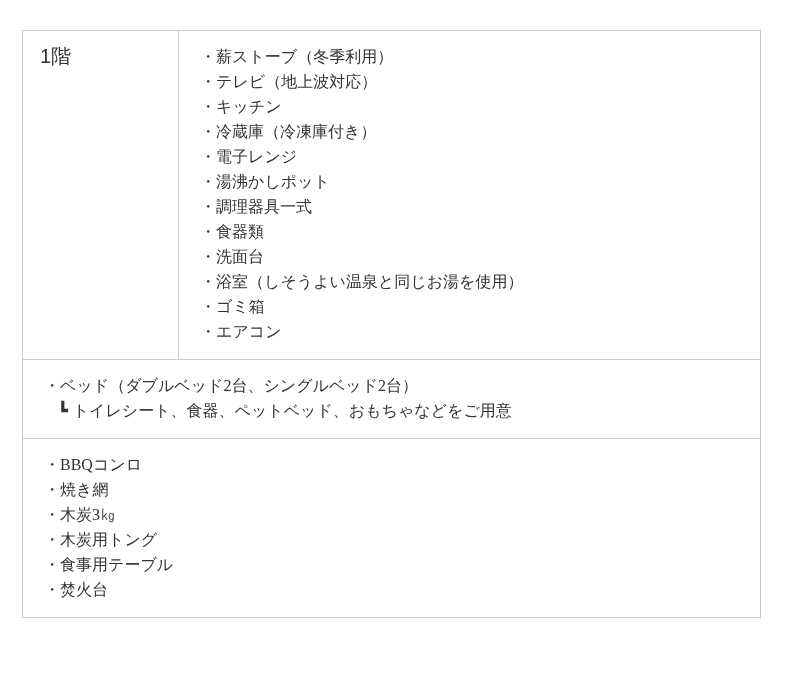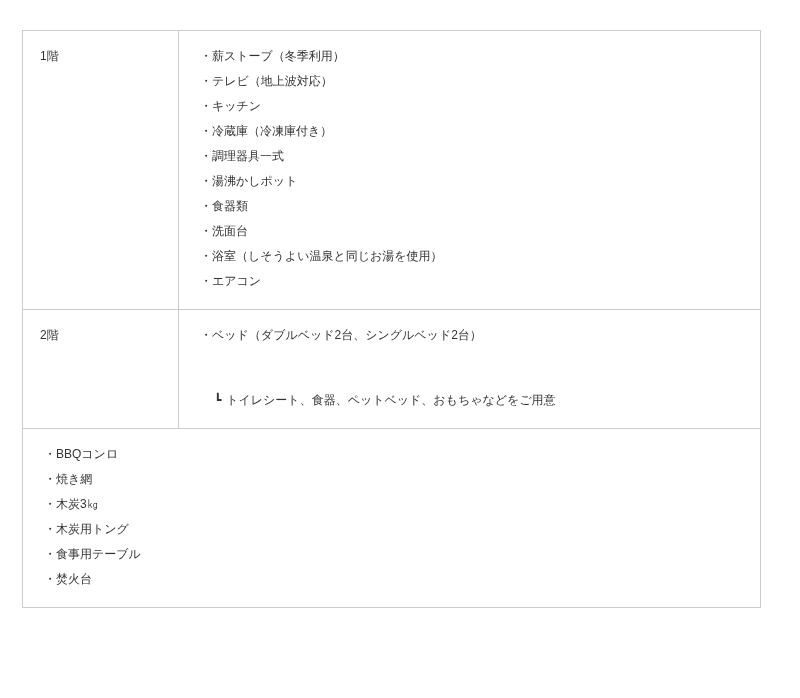--- a/index.html
+++ b/index.html
@@ -29,68 +29,69 @@
   }
   .row:last-child {
     border-bottom: none;
   }
   .label-cell {
     width: 156px;
     min-width: 156px;
     box-sizing: border-box;
     border-right: 1px solid #cccccc;
     padding: 13px 8px 15px 17px;
-    font-size: 12px;
+    font-size: 20px;
     line-height: 25px;
     color: #333333;
   }
   .content-cell {
     flex: 1;
     box-sizing: border-box;
     padding: 13px 10px 15px 21px;
   }
   .item {
-    font-size: 12px;
+    font-size: 16px;
     line-height: 25px;
     color: #333333;
     white-space: nowrap;
+    font-family: Liberation Serif, serif;
   }
   .item.sub {
     padding-left: 14px;
-    margin-top: 40px;
   }
   .marker {
     color: #333333;
   }
   .marker.branch {
     font-weight: bold;
     margin-right: 5px;
   }
 </style>
 </head>
 <body>
 
 <div class="amenity-table" id="table-root">
     <div class="row">
       <div class="label-cell">1階</div>
       <div class="content-cell">
         <div class="item"><span class="marker">・</span><span>薪ストーブ（冬季利用）</span></div>
         <div class="item"><span class="marker">・</span><span>テレビ（地上波対応）</span></div>
         <div class="item"><span class="marker">・</span><span>キッチン</span></div>
         <div class="item"><span class="marker">・</span><span>冷蔵庫（冷凍庫付き）</span></div>
+        <div class="item"><span class="marker">・</span><span>電子レンジ</span></div>
+        <div class="item"><span class="marker">・</span><span>湯沸かしポット</span></div>
         <div class="item"><span class="marker">・</span><span>調理器具一式</span></div>
-        <div class="item"><span class="marker">・</span><span>湯沸かしポット</span></div>
         <div class="item"><span class="marker">・</span><span>食器類</span></div>
         <div class="item"><span class="marker">・</span><span>洗面台</span></div>
         <div class="item"><span class="marker">・</span><span>浴室（しそうよい温泉と同じお湯を使用）</span></div>
+        <div class="item"><span class="marker">・</span><span>ゴミ箱</span></div>
         <div class="item"><span class="marker">・</span><span>エアコン</span></div>
       </div>
     </div>
     <div class="row">
-      <div class="label-cell">2階</div>
       <div class="content-cell">
         <div class="item"><span class="marker">・</span><span>ベッド（ダブルベッド2台、シングルベッド2台）</span></div>
         <div class="item sub"><span class="marker branch">┗</span><span>トイレシート、食器、ペットベッド、おもちゃなどをご用意</span></div>
       </div>
     </div>
     <div class="row">
       <div class="content-cell">
         <div class="item"><span class="marker">・</span><span>BBQコンロ</span></div>
         <div class="item"><span class="marker">・</span><span>焼き網</span></div>
         <div class="item"><span class="marker">・</span><span>木炭3㎏</span></div>

